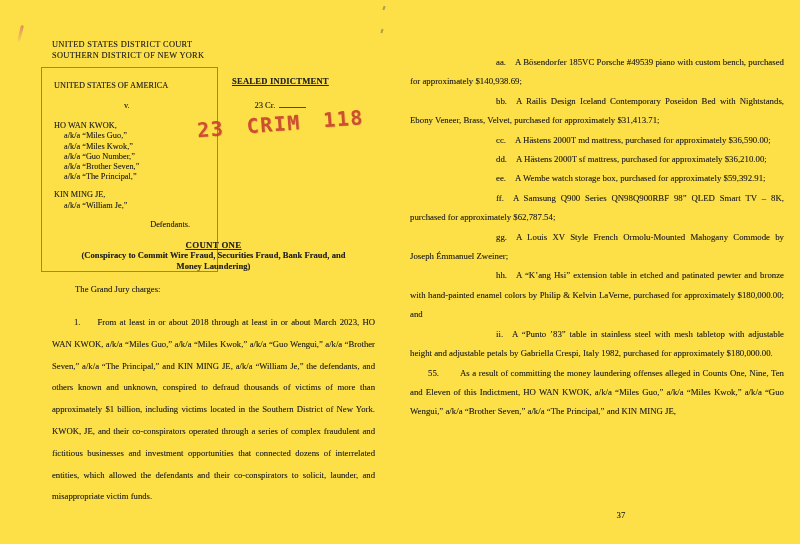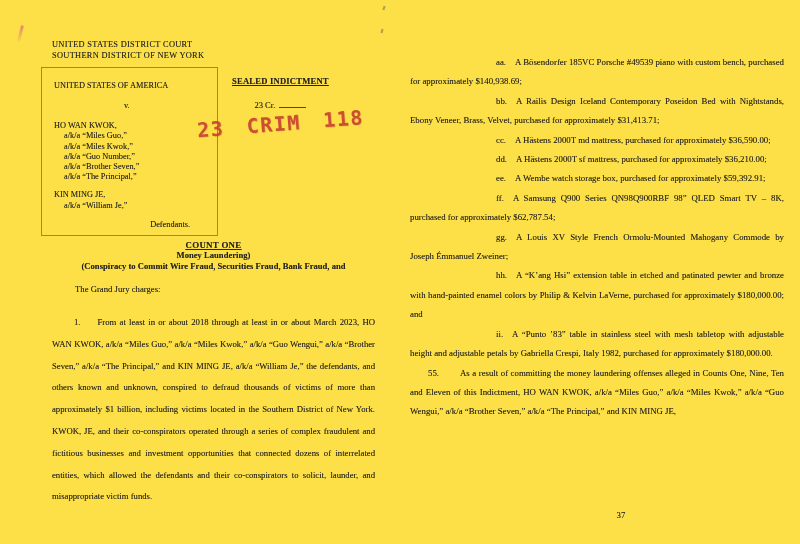--- a/index.html
+++ b/index.html
@@ -17,21 +17,21 @@
   .pen-mark{
     position:absolute;left:19px;top:25px;width:3px;height:17px;
     background:linear-gradient(to bottom, rgba(214,110,102,.75), rgba(230,160,150,.15));
     transform:rotate(14deg);border-radius:2px;
   }
   .speck{position:absolute;width:2px;height:4px;background:rgba(90,90,90,.5);}
 
   
   .court-heading{position:absolute;left:52px;top:39px;font-size:8.4px;line-height:11px;letter-spacing:.3px;}
   .caption-box{
-    position:absolute;left:41px;top:67px;width:177px;height:169px;
+    position:absolute;left:41px;top:67px;width:177px;height:205px;
     border:1px solid #8b857c;box-sizing:border-box;
     font-size:8.3px;padding:13px 0 0 12px;
   }
   .versus{margin:11px 0 0 70px;}
   .defendant{margin-top:11px;line-height:10.4px;}
   .defendant .alias{margin-left:10px;line-height:10.2px;}
   .defendant2{margin-top:8px;}
   .defendants-label{margin-top:9px;text-align:right;padding-right:27px;}
 
   .sealed-block{position:absolute;left:232px;top:76px;font-size:8.6px;text-align:center;}
@@ -114,22 +114,22 @@
     <div class="sealed-title">SEALED INDICTMENT</div>
     <div class="case-no">
       <span>23 Cr.</span><span class="cr-blank"></span>
     </div>
   </div>
 
   <div class="stamp">23 CRIM 118</div>
 
   <div class="count-block">
     <div class="count-title">COUNT ONE</div>
+    <div class="count-sub">(Conspiracy to Commit Wire Fraud, Securities Fraud, Bank Fraud, and</div>
     <div class="count-sub">Money Laundering)</div>
-    <div class="count-sub">(Conspiracy to Commit Wire Fraud, Securities Fraud, Bank Fraud, and</div>
   </div>
 
   <div class="charges">The Grand Jury charges:</div>
 
 
   <p class="para1">
     <span class="pnum">1.</span><span>From at least in or about 2018 through at least in or about March 2023, HO WAN KWOK, a/k/a “Miles Guo,” a/k/a “Miles Kwok,” a/k/a “Guo Wengui,” a/k/a “Brother Seven,” a/k/a “The Principal,” and KIN MING JE, a/k/a “William Je,” the defendants, and others known and unknown, conspired to defraud thousands of victims of more than approximately $1 billion, including victims located in the Southern District of New York.  KWOK, JE, and their co-conspirators operated through a series of complex fraudulent and fictitious businesses and investment opportunities that connected dozens of interrelated entities, which allowed the defendants and their co-conspirators to solicit, launder, and misappropriate victim funds.</span>
   </p>
 
   <div class="right-page">

